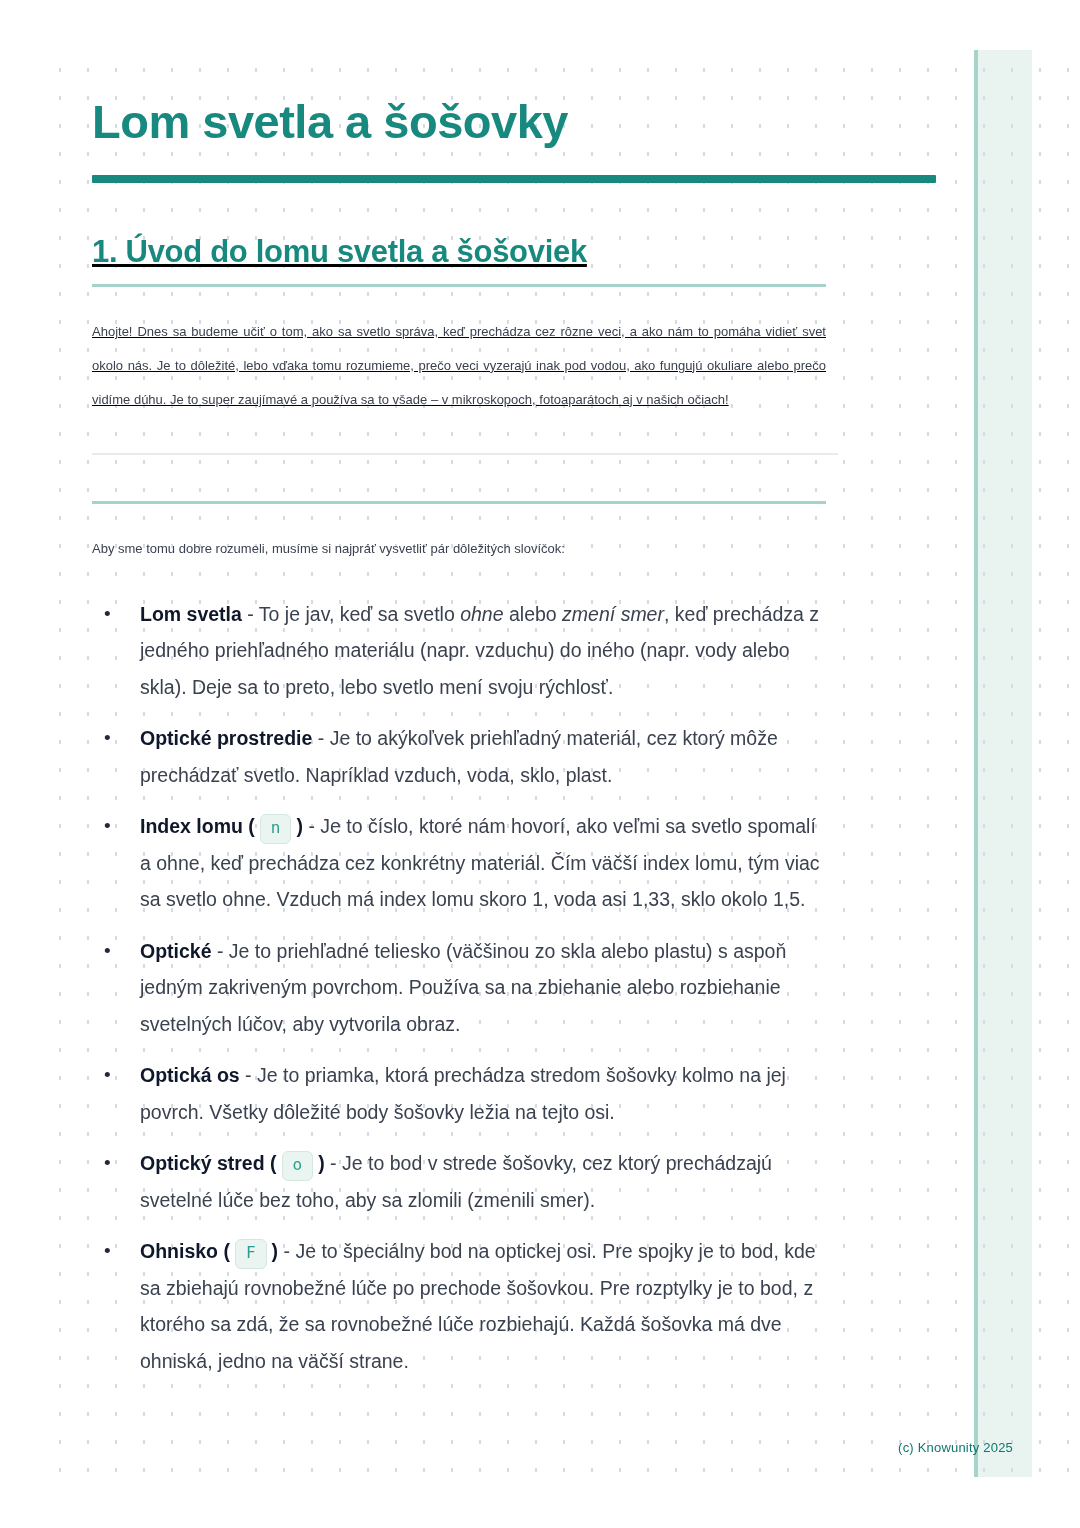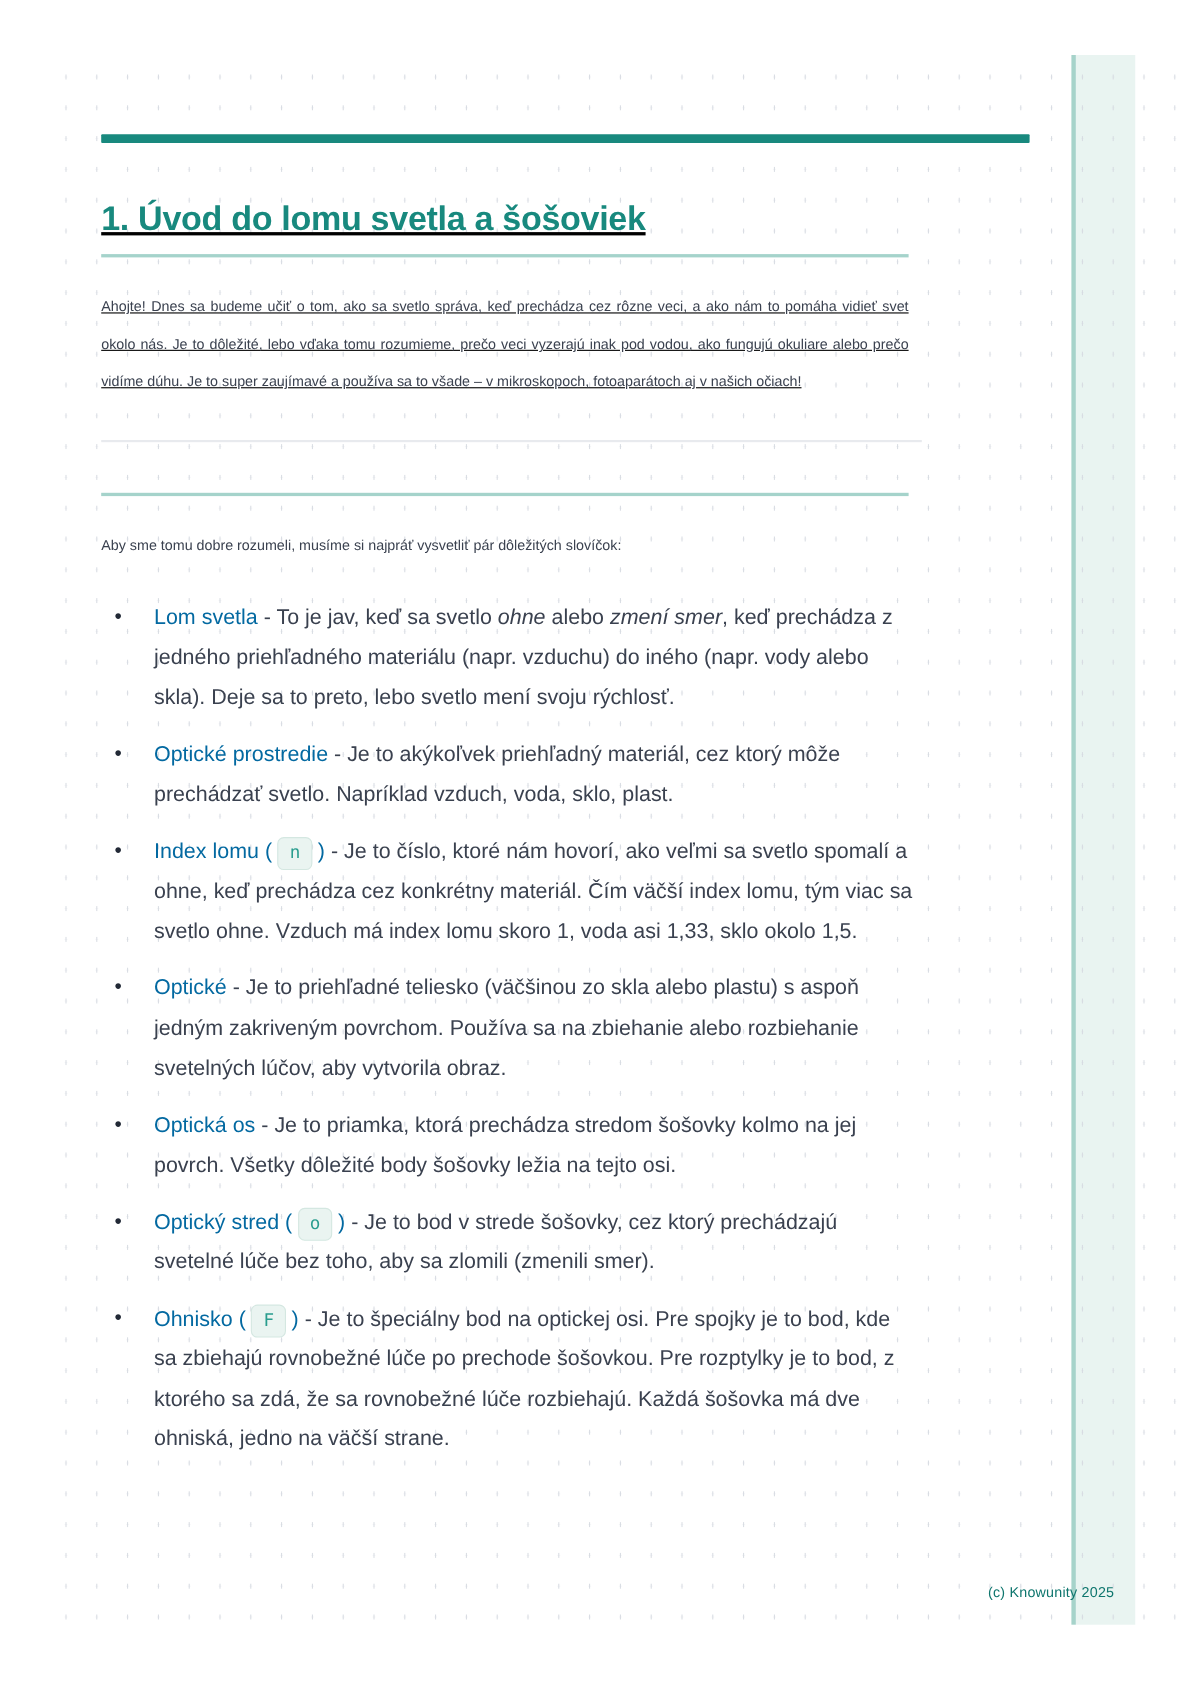--- a/index.html
+++ b/index.html
@@ -89,21 +89,21 @@
     font-size: 19.5px; line-height: 36.5px;
     color: #3a414f;
   }
   .li-marker {
     flex: 0 0 36px;
     padding-left: 12px;
     color: #222936;
     font-size: 19px;
   }
   .li-content { flex: 1; }
-  .li-content strong { color: #0369a1; font-weight: 400; }
+  .li-content strong { color: #0f172a; font-weight: 700; }
   .li-content em { font-style: italic; }
 
   code.badge {
     display: inline-block;
     padding: 0px 10px 2px 10px;
     margin: 0 5px;
     background: #eaf4f1;
     border: 1px solid #d4e7e1;
     border-radius: 6px;
     font-family: "DejaVu Sans Mono", monospace;
@@ -119,20 +119,21 @@
   }
 </style>
 </head>
 <body>
 
 <div class="stripe-line"></div>
 <div class="stripe-panel"></div>
 <div class="dots"></div>
 
 <main>
+  <h1 class="doc-title">Lom svetla a šošovky</h1>
   <div class="title-rule"></div>
 
   <section class="section-1">
     <h2 class="section-heading">1. Úvod do lomu svetla a šošoviek</h2>
     <div class="heading-rule"></div>
     <p class="body-par">Ahojte! Dnes sa budeme učiť o tom, ako sa svetlo správa, keď prechádza cez rôzne veci, a ako nám to pomáha vidieť svet okolo nás. Je to dôležité, lebo vďaka tomu rozumieme, prečo veci vyzerajú inak pod vodou, ako fungujú okuliare alebo prečo vidíme dúhu. Je to super zaujímavé a používa sa to všade – v mikroskopoch, fotoaparátoch aj v našich očiach!</p>
   </section>
 
   <div class="soft-divider"></div>
 

